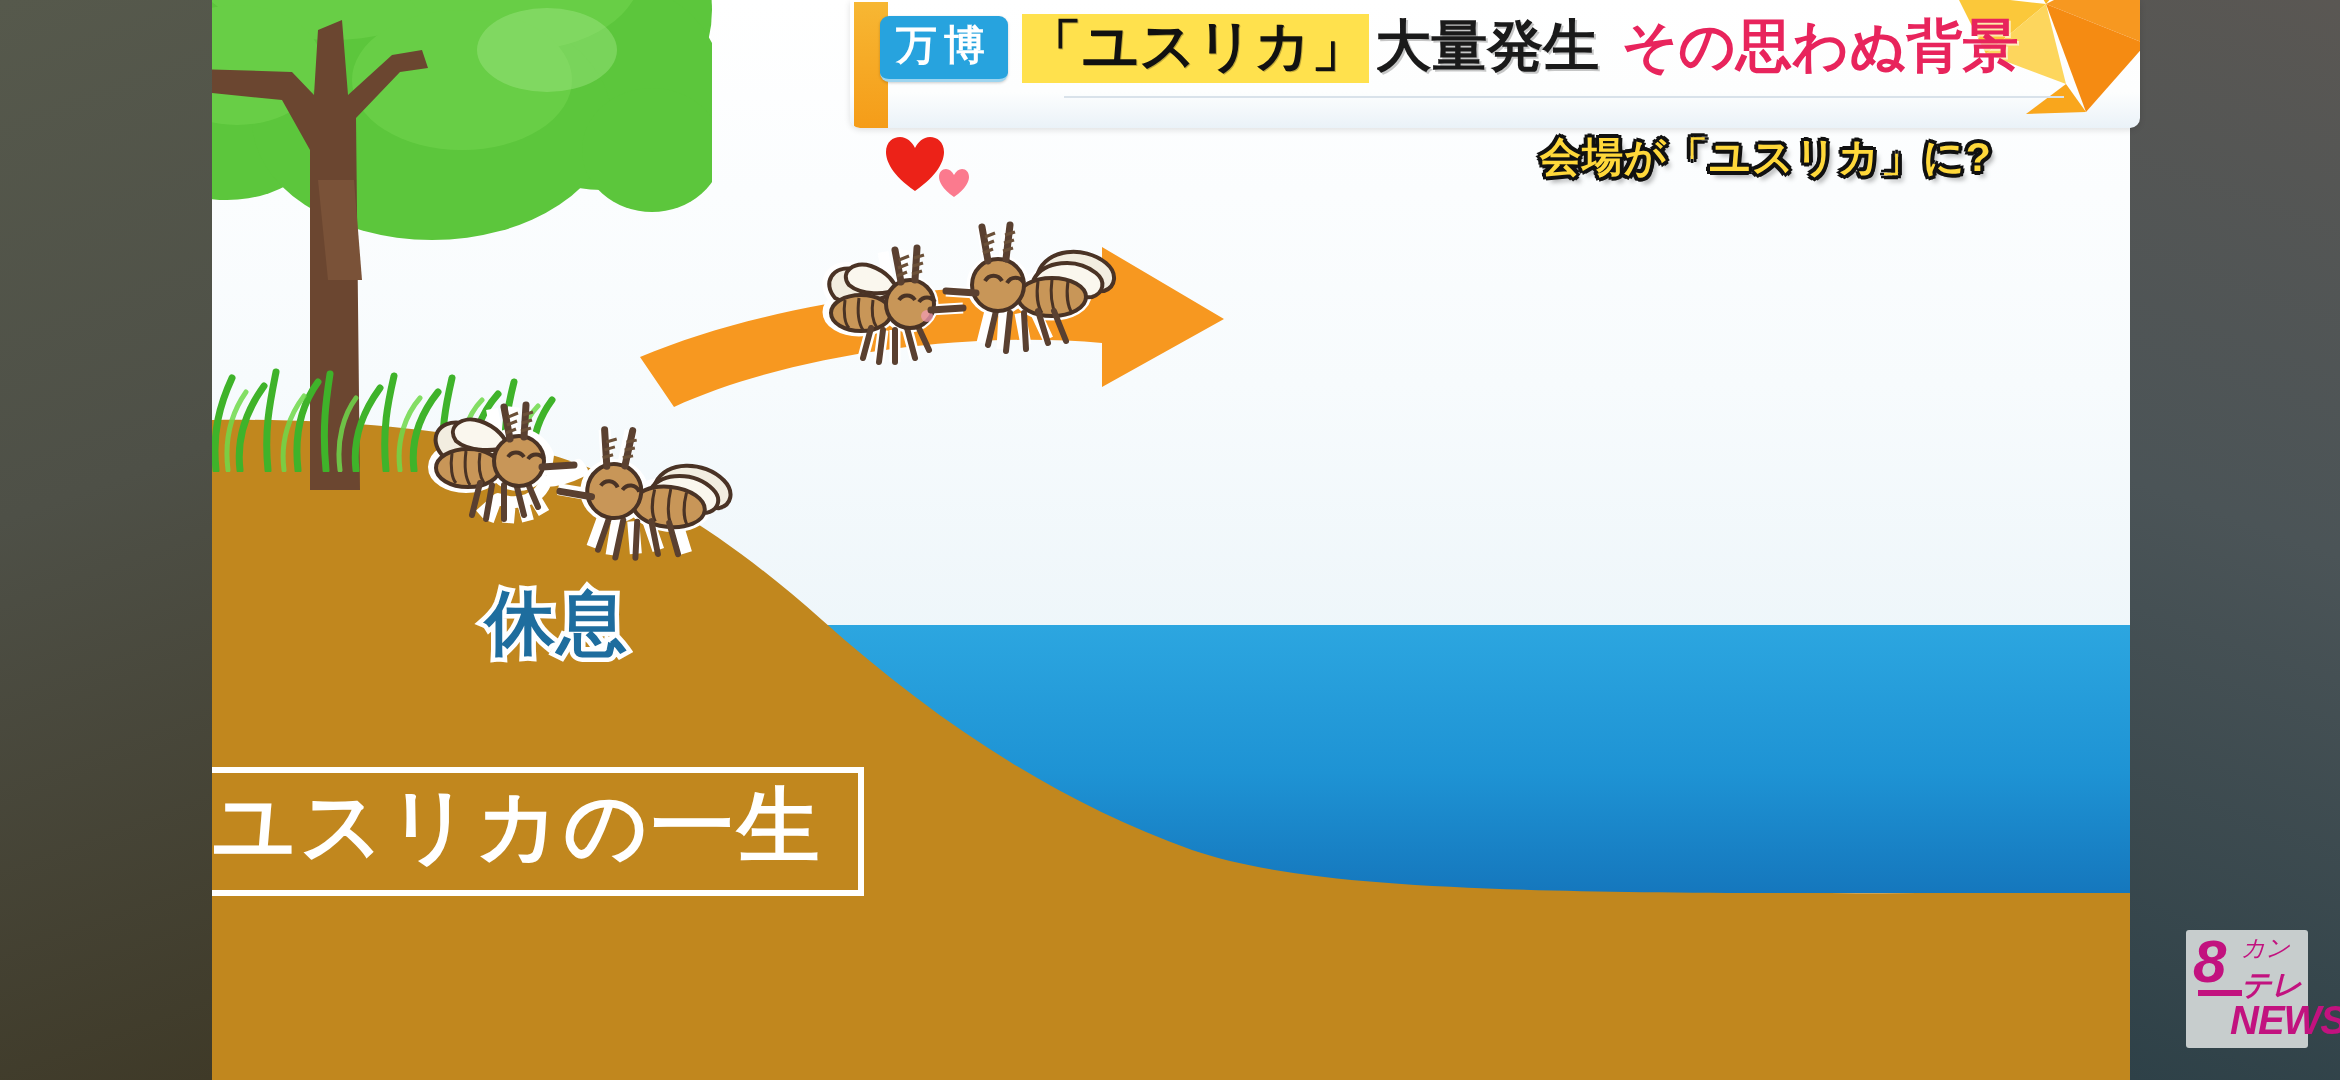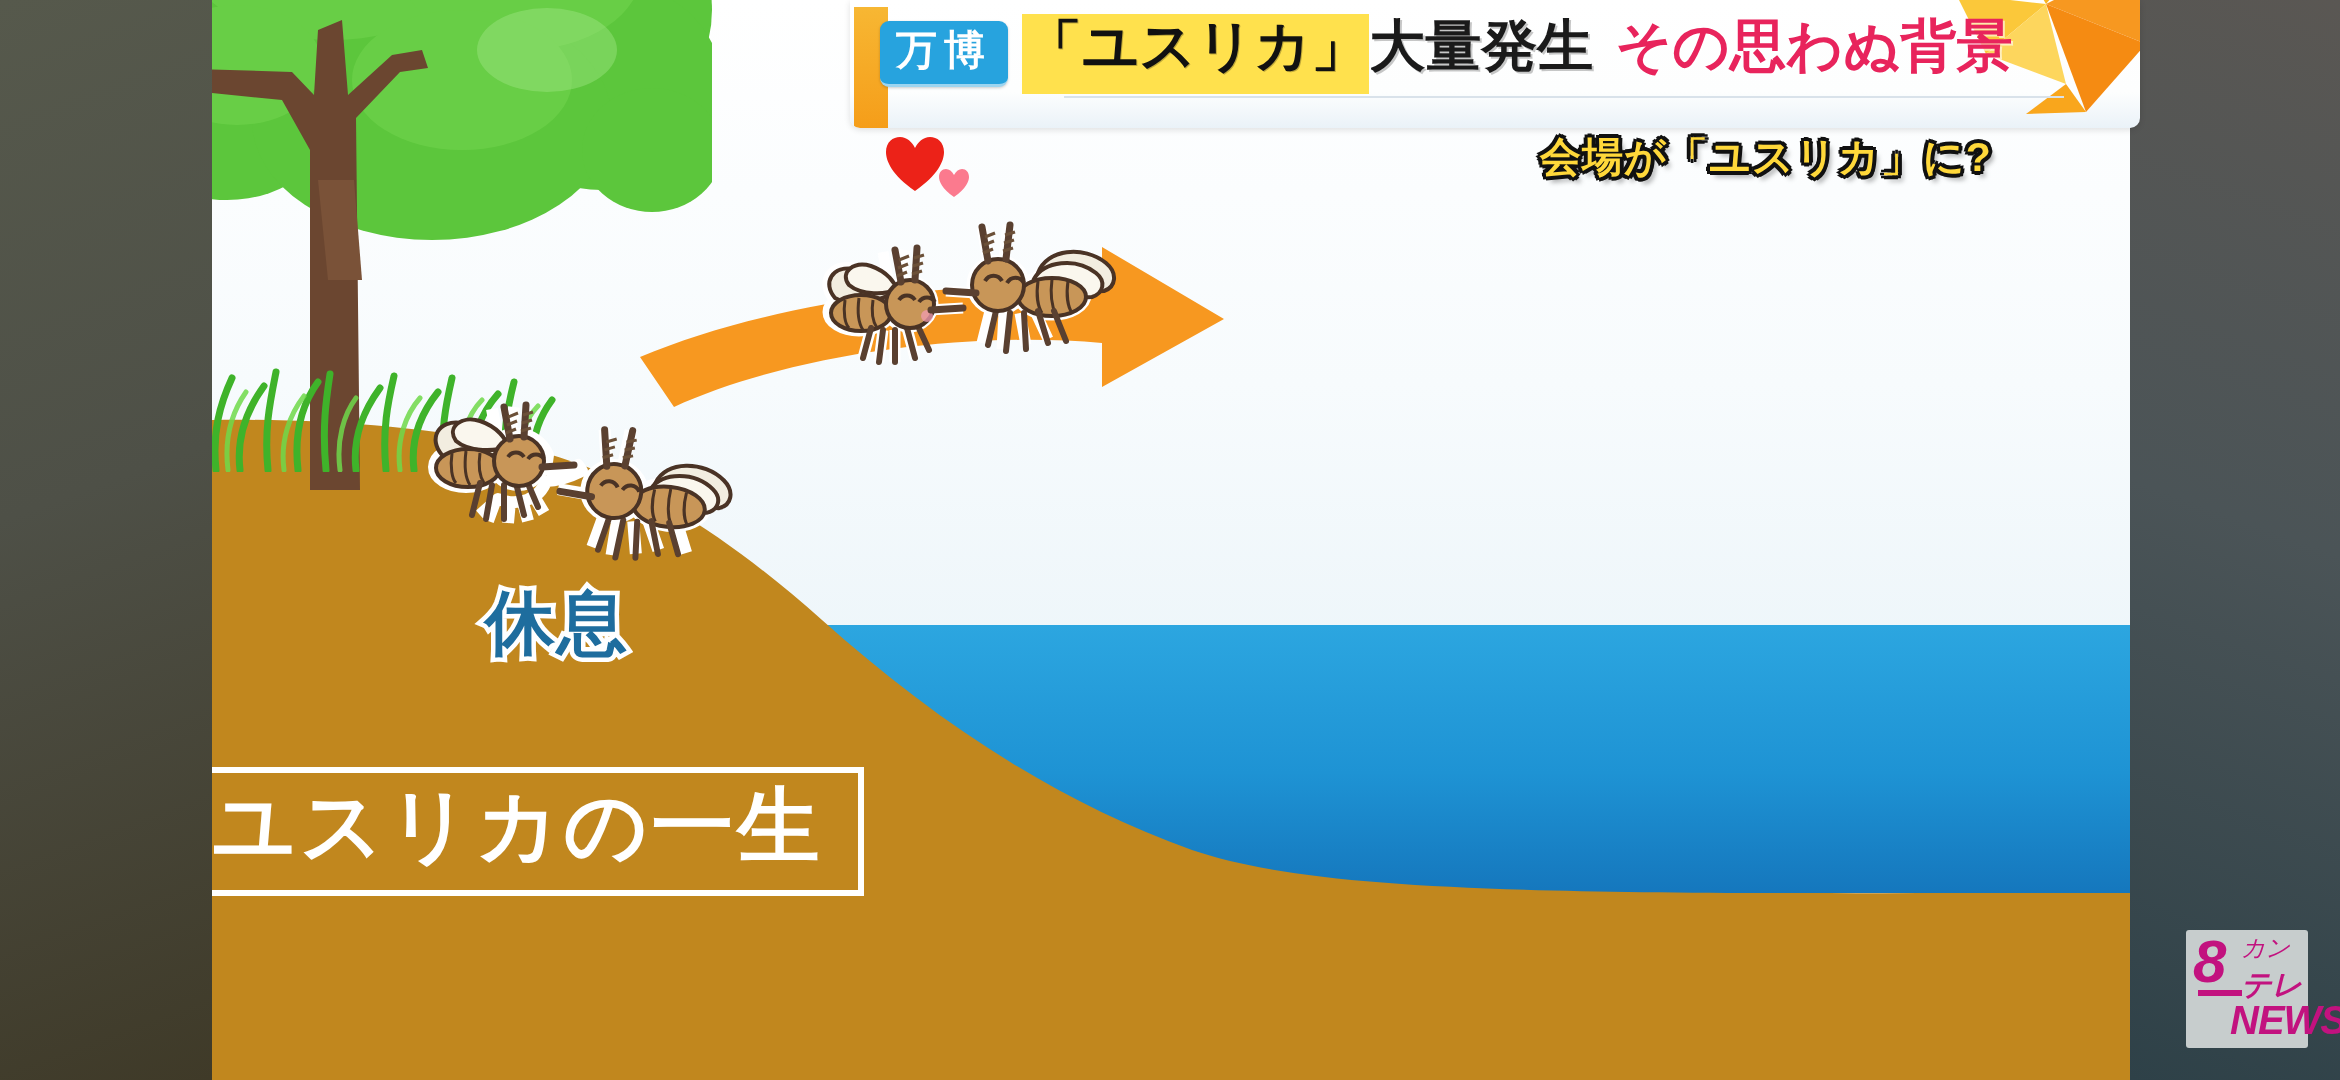--- a/index.html
+++ b/index.html
@@ -79,23 +79,23 @@
   #banner-row{position:absolute;left:22px;top:14px;display:flex;align-items:center;gap:14px;}
 
   #badge-expo{background:#27a3de;color:#fff;border-radius:9px;
     padding:9px 16px 13px 16px;font-size:41px;font-weight:bold;letter-spacing:7px;
     line-height:1;box-shadow:0 1px 3px rgba(0,0,0,.2);position:relative;z-index:2;
     border-bottom:3px solid rgba(255,255,255,.55);}
   #badge-tab{position:absolute;left:-18px;top:-14px;width:34px;height:128px;
     background:linear-gradient(180deg,#f7b733 0%,#f59c18 100%);z-index:1;}
 
   .hl{font-size:56px;font-weight:bold;line-height:1;white-space:nowrap;}
-  #hl-quote{color:#111;background:#ffe14d;padding:4px 2px 20px 4px;
+  #hl-quote{color:#111;background:#ffe14d;padding:4px 2px 9px 4px;
     text-shadow:1px 1px 0 rgba(0,0,0,.25);}
-  #hl-mass{color:#1a1a1a;text-shadow:2px 2px 0 rgba(0,0,0,.22);}
+  #hl-mass{color:#1a1a1a;padding-left:6px;text-shadow:2px 2px 0 rgba(0,0,0,.22);}
   #hl-sub{color:#e8245c;padding-left:22px;text-shadow:2px 2px 0 rgba(255,255,255,.6);}
 
   #banner-underline{position:absolute;left:214px;top:96px;width:1000px;height:2px;
     background:#d9e2ea;}
 
   #subhead{position:absolute;left:1540px;top:130px;font-size:41px;font-weight:bold;
     color:#ffd83a;white-space:nowrap;letter-spacing:1px;
     text-shadow:
       -3px -3px 0 #111, 3px -3px 0 #111, -3px 3px 0 #111, 3px 3px 0 #111,
       0 -4px 0 #111, 0 4px 0 #111, -4px 0 0 #111, 4px 0 0 #111,

